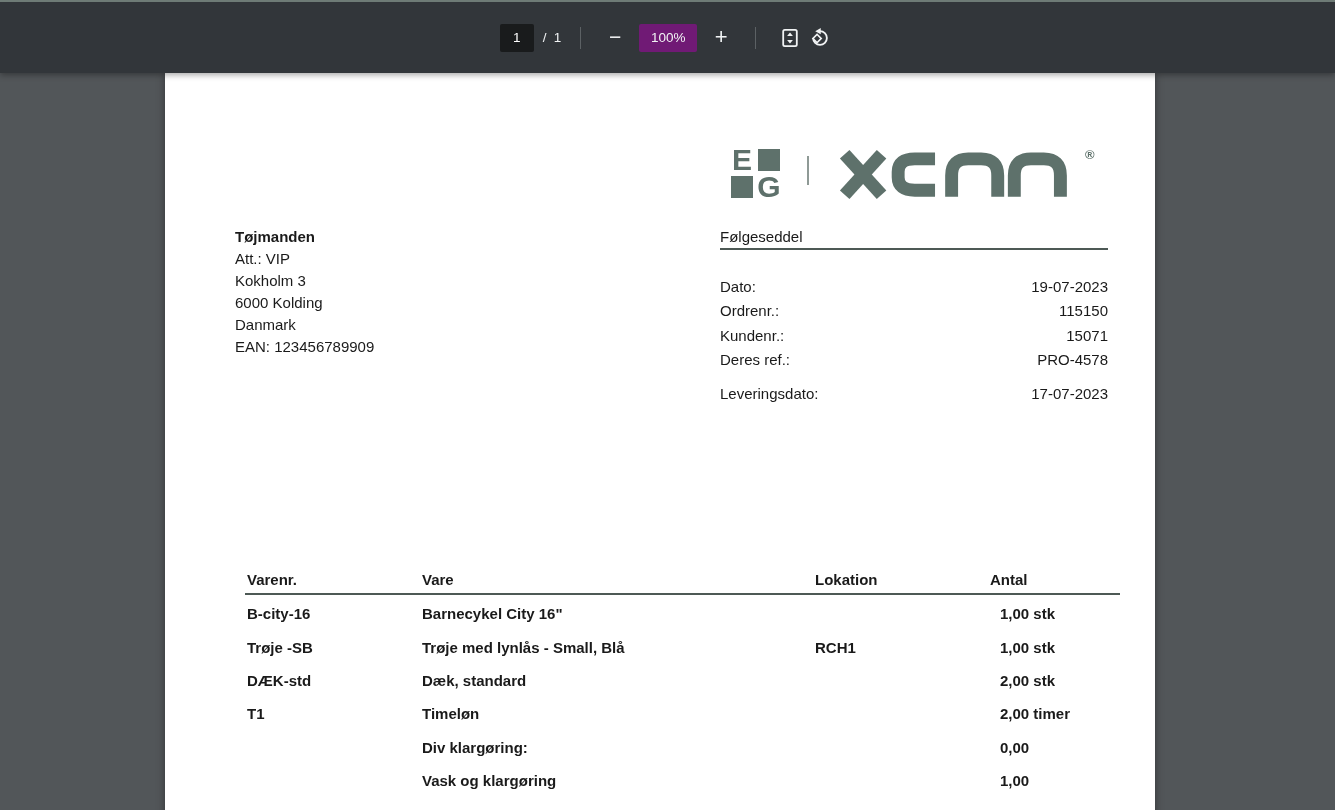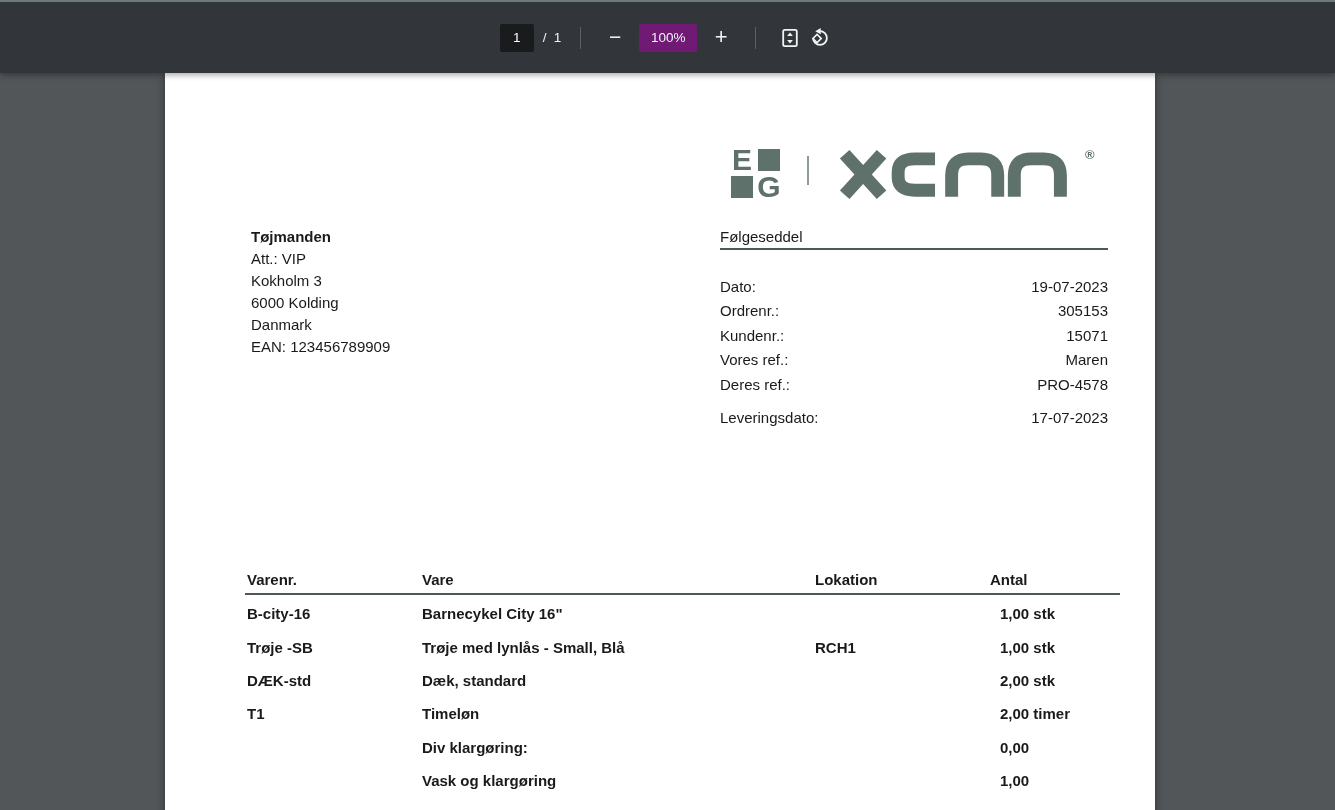--- a/index.html
+++ b/index.html
@@ -46,21 +46,21 @@
     position:absolute;left:565px;top:75px;width:51px;height:51px;
     display:grid;grid-template-columns:24px 24px;grid-template-rows:24px 24px;gap:3px;
   }
   .eg-cell{display:flex;align-items:center;justify-content:center;}
   .eg-letter{color:#5e716b;font-weight:bold;font-size:30px;line-height:24px;}
   .eg-sq{background:#5e716b;width:22px;height:22px;margin:auto;}
   .logo-bar{position:absolute;left:642px;top:83px;width:2px;height:29px;background:#8f9a96;}
   .xena{position:absolute;left:672px;top:72px;}
   .registered{position:absolute;left:920px;top:74px;font-size:13px;color:#5e716b;font-weight:bold;}
   
-  .recipient{position:absolute;left:86px;top:153px;font-size:15px;line-height:22px;}
+  .recipient{position:absolute;left:70px;top:153px;font-size:15px;line-height:22px;}
   .recipient .name{font-weight:bold;}
   
   .doc-header{position:absolute;left:555px;top:153px;width:388px;font-size:15px;}
   .dh-title{font-weight:normal;line-height:22px;border-bottom:2px solid #4d5955;}
   .dh-fields{padding-top:4px;margin-top:20px;}
   .dh-row{display:flex;justify-content:space-between;align-items:center;height:24.5px;}
   .dh-delivery{margin-top:9px;display:flex;justify-content:space-between;align-items:center;height:24.5px;text-align:center;}
   
   .items{position:absolute;left:80px;top:497px;width:875px;font-size:15px;}
   .thead,.trow{display:grid;grid-template-columns:175px 393px 175px 1fr;}
@@ -158,29 +158,25 @@
 
     <div class="doc-header">
       <div class="dh-title">Følgeseddel</div>
       <div class="dh-fields">
         <div class="dh-row">
           <span>Dato:</span>
           <span>19-07-2023</span>
         </div>
         <div class="dh-row">
           <span>Ordrenr.:</span>
-          <span>305153</span>
+          <span>115150</span>
         </div>
         <div class="dh-row">
           <span>Kundenr.:</span>
           <span>15071</span>
-        </div>
-        <div class="dh-row">
-          <span>Vores ref.:</span>
-          <span>Maren</span>
         </div>
         <div class="dh-row">
           <span>Deres ref.:</span>
           <span>PRO-4578</span>
         </div>
       </div>
       <div class="dh-delivery">
         <span>Leveringsdato:</span>
         <span>17-07-2023</span>
       </div>

